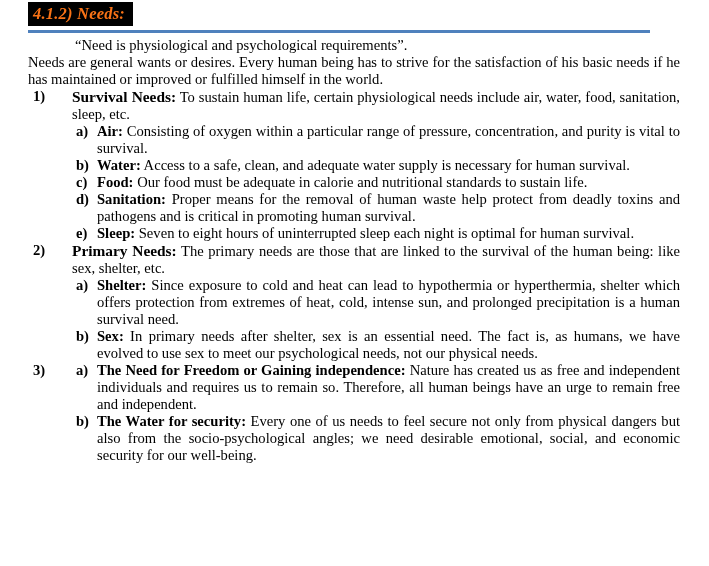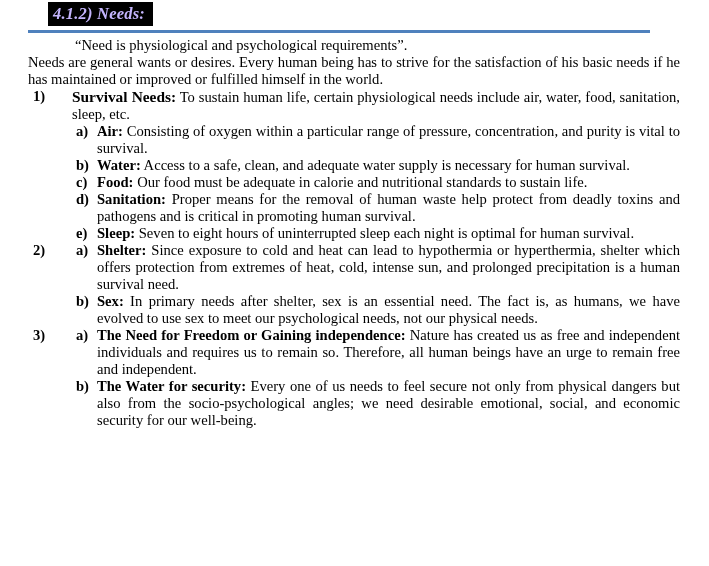--- a/index.html
+++ b/index.html
@@ -17,28 +17,27 @@
     color: #000000;
   }
   .page {
     box-sizing: border-box;
     width: 709px;
     padding: 2px 29px 0 28px;
   }
   .title-box {
     display: inline-block;
     background: #000000;
-    color: #c4b5fd;
+    color: #f97316;
     font-weight: bold;
     font-style: italic;
     font-size: 16.5px;
     line-height: 19px;
     padding: 2px 8px 3px 5px;
     letter-spacing: 0.2px;
-    margin-left: 20px;
   }
   .rule {
     height: 3px;
     width: 622px;
     margin-top: 4px;
   }
   .quote {
     margin: 4px 0 0 0;
     text-indent: 47px;
   }
@@ -102,20 +101,21 @@
         <div class="items">
           <p class="item"><span class="item-letter">a)</span><span class="item-label">Air:</span> Consisting of oxygen within a particular range of pressure, concentration, and purity is vital to survival.</p>
           <p class="item"><span class="item-letter">b)</span><span class="item-label">Water:</span> Access to a safe, clean, and adequate water supply is necessary for human survival.</p>
           <p class="item"><span class="item-letter">c)</span><span class="item-label">Food:</span> Our food must be adequate in calorie and nutritional standards to sustain life.</p>
           <p class="item"><span class="item-letter">d)</span><span class="item-label">Sanitation:</span> Proper means for the removal of human waste help protect from deadly toxins and pathogens and is critical in promoting human survival.</p>
           <p class="item"><span class="item-letter">e)</span><span class="item-label">Sleep:</span> Seven to eight hours of uninterrupted sleep each night is optimal for human survival.</p>
         </div>
       </div>
       <div class="section">
         <span class="section-number">2)</span>
+        <p class="section-lead"><span class="section-heading">Primary Needs:</span> The primary needs are those that are linked to the survival of the human being: like sex, shelter, etc.</p>
         <div class="items">
           <p class="item"><span class="item-letter">a)</span><span class="item-label">Shelter:</span> Since exposure to cold and heat can lead to hypothermia or hyperthermia, shelter which offers protection from extremes of heat, cold, intense sun, and prolonged precipitation is a human survival need.</p>
           <p class="item"><span class="item-letter">b)</span><span class="item-label">Sex:</span> In primary needs after shelter, sex is an essential need. The fact is, as humans, we have evolved to use sex to meet our psychological needs, not our physical needs.</p>
         </div>
       </div>
       <div class="section">
         <span class="section-number">3)</span>
         <div class="items">
           <p class="item"><span class="item-letter">a)</span><span class="item-label">The Need for Freedom or Gaining independence:</span> Nature has created us as free and independent individuals and requires us to remain so. Therefore, all human beings have an urge to remain free and independent.</p>
           <p class="item"><span class="item-letter">b)</span><span class="item-label">The Water for security:</span> Every one of us needs to feel secure not only from physical dangers but also from the socio-psychological angles; we need desirable emotional, social, and economic security for our well-being.</p>

